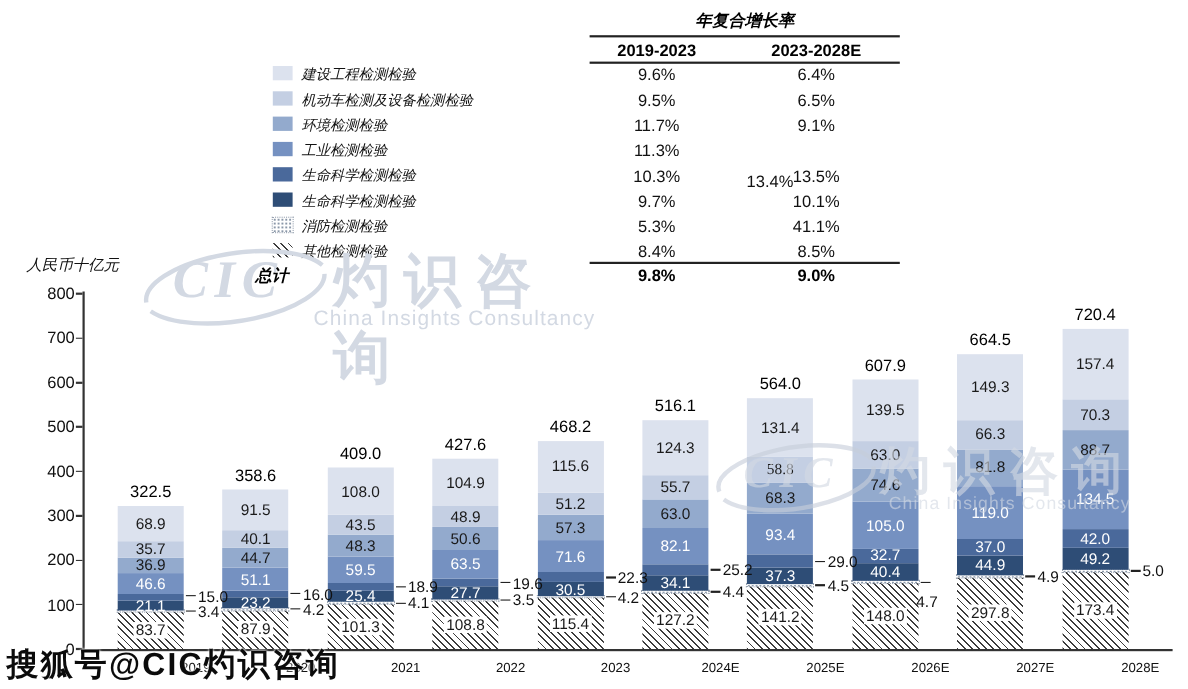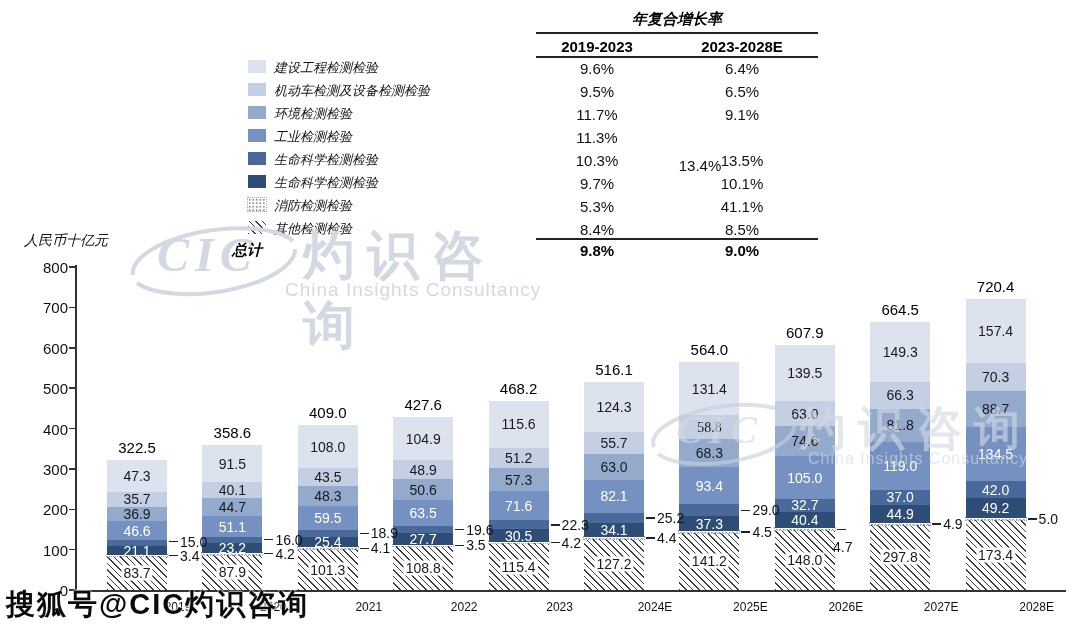--- a/index.html
+++ b/index.html
@@ -178,21 +178,21 @@
         <div class="seg" style="left: 107px; top: 546.314px; width: 60px; height: 8.51913px; background: rgb(46, 77, 118);"></div>
         <div class="seg-label white" style="left: 137px; top: 550.574px;">21.1</div>
         <div class="seg" style="left: 107px; top: 540.258px; width: 60px; height: 6.05625px; background: rgb(74, 105, 155);"></div>
         <div class="seg" style="left: 107px; top: 521.443px; width: 60px; height: 18.8148px; background: rgb(117, 145, 193);"></div>
         <div class="seg-label white" style="left: 137px; top: 530.851px;">46.6</div>
         <div class="seg" style="left: 107px; top: 506.545px; width: 60px; height: 14.8984px; background: rgb(147, 170, 205);"></div>
         <div class="seg-label dark" style="left: 137px; top: 513.994px;">36.9</div>
         <div class="seg" style="left: 107px; top: 492.131px; width: 60px; height: 14.4139px; background: rgb(196, 207, 227);"></div>
         <div class="seg-label dark" style="left: 137px; top: 499.338px;">35.7</div>
         <div class="seg" style="left: 107px; top: 459.791px; width: 60px; height: 32.3404px; background: rgb(220, 226, 238);"></div>
-        <div class="seg-label dark" style="left: 137px; top: 475.961px;">47.3</div>
+        <div class="seg-label dark" style="left: 137px; top: 475.961px;">68.9</div>
         <div class="callout-line" style="left: 169px; top: 540.77px; width: 9px;"></div>
         <div class="callout-text" style="left: 180px; top: 541.52px;">15.0</div>
         <div class="callout-line" style="left: 169px; top: 554.77px; width: 9px;"></div>
         <div class="callout-text" style="left: 180px; top: 555.52px;">3.4</div>
         <div class="bar-total" style="left: 137px; top: 438.791px;">322.5</div>
         <div class="xtick-label" style="left: 137px; top: 600px;">2019</div>
       </div>
       <div class="abs">
         <div class="seg pat-hatch" style="left: 202.4px; top: 554.51px; width: 60px; height: 35.4896px;"></div>
         <div class="seg-label chip" style="left: 232.4px; top: 572.255px;">87.9</div>

